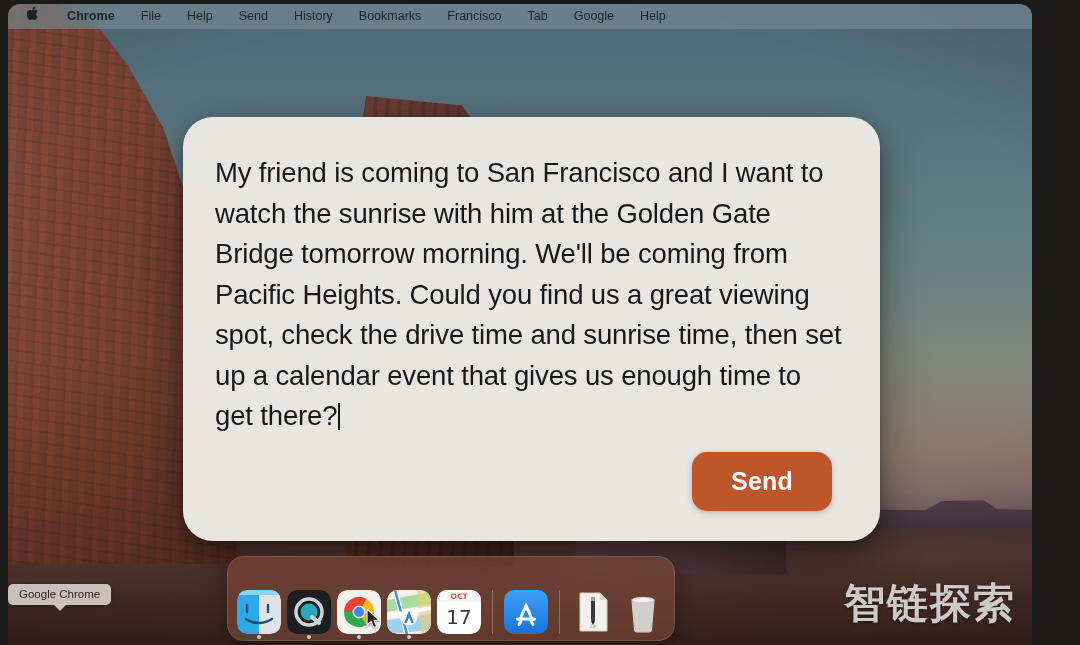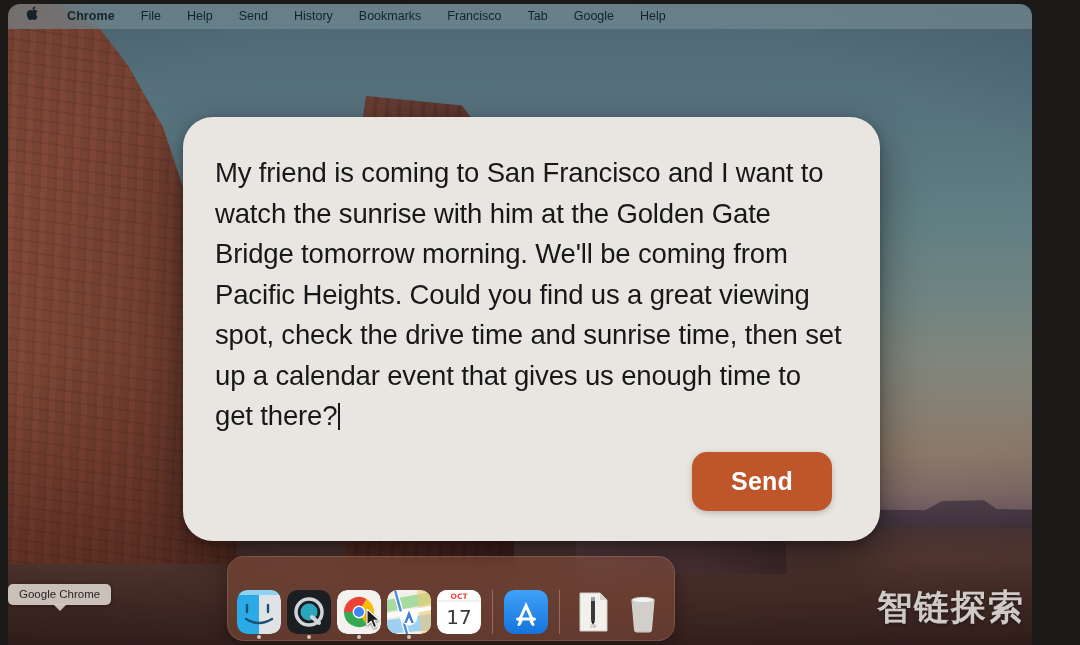--- a/index.html
+++ b/index.html
@@ -246,22 +246,22 @@
     left:358px; top:604px;
     width:15px; height:22px;
     z-index:30;
     pointer-events:none;
     filter:drop-shadow(0 1px 1px rgba(0,0,0,.5));
   }
 
   
   #watermark {
     position:absolute;
-    right:7px; bottom:14px;
-    font-size:35px;
+    right:16px; bottom:14px;
+    font-size:41px;
     font-weight:bold;
     color:rgba(226,222,218,.90);
     letter-spacing:2px;
     z-index:25;
     text-shadow:0 1px 3px rgba(0,0,0,.45);
     font-family:"DejaVu Sans", sans-serif;
   }
 
   
   #frame-left  { position:absolute; left:0; top:0; width:8px; height:645px; background:#1c1a19; z-index:40; }

